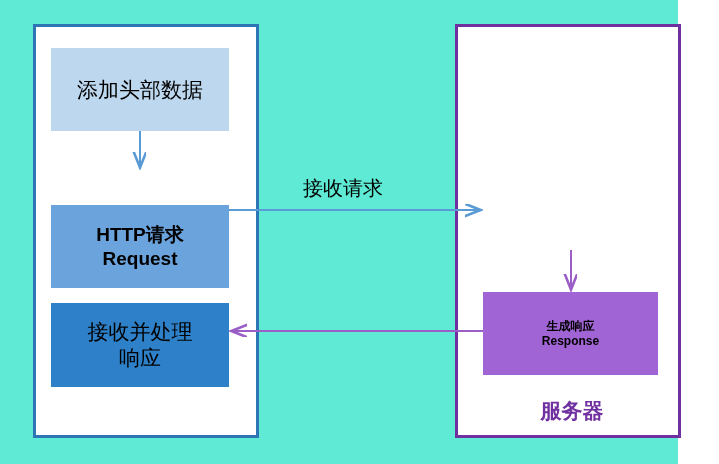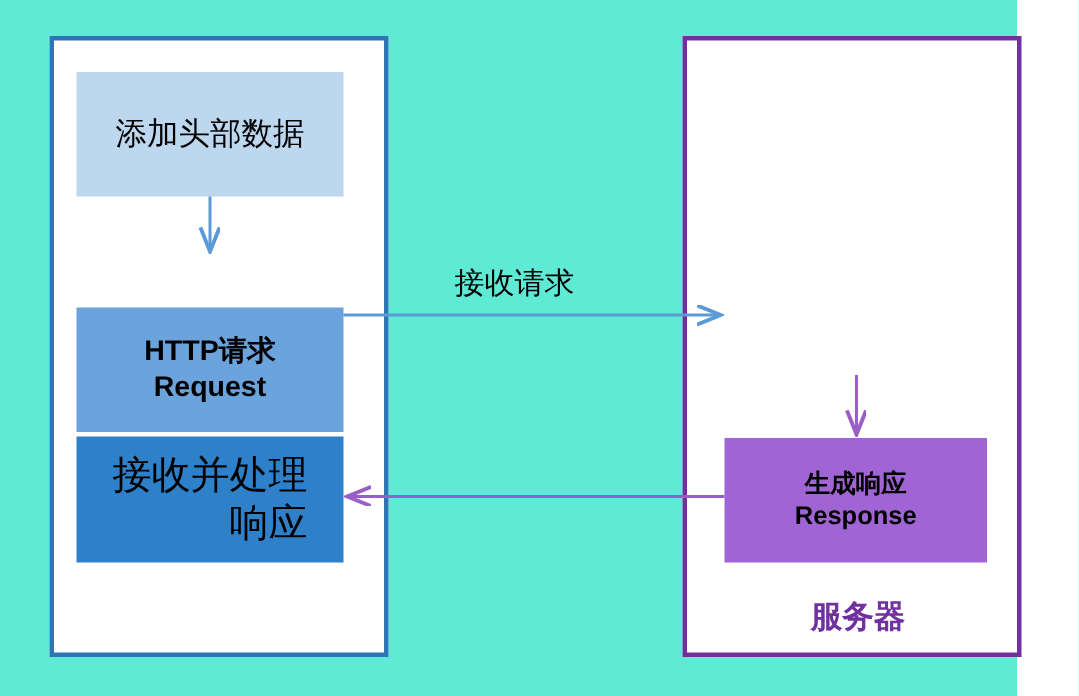--- a/index.html
+++ b/index.html
@@ -64,45 +64,44 @@
     top: 169px;
     width: 178px;
     height: 83px;
     background: #6ba3dc;
     font-size: 19px;
     font-weight: bold;
     margin-top: 36px;
   }
   #node-receive-process {
     left: 51px;
-    top: 291px;
+    top: 303px;
     width: 178px;
     height: 84px;
     background: #2e80c8;
-    font-size: 26px;
+    font-size: 21px;
     font-weight: normal;
-    text-align: right;
   }
   
   #node-receive-request {
     left: 483px;
     top: 172px;
     width: 175px;
     height: 78px;
     background: #cfaee8;
     font-size: 21px;
     font-weight: normal;
   }
   #node-generate-response {
     left: 483px;
     top: 292px;
     width: 175px;
     height: 83px;
     background: #a164d4;
-    font-size: 17px;
+    font-size: 12px;
     font-weight: bold;
   }
   
   .lane-caption {
     position: absolute;
     width: 178px;
     text-align: center;
     font-size: 21px;
     font-weight: bold;
   }

